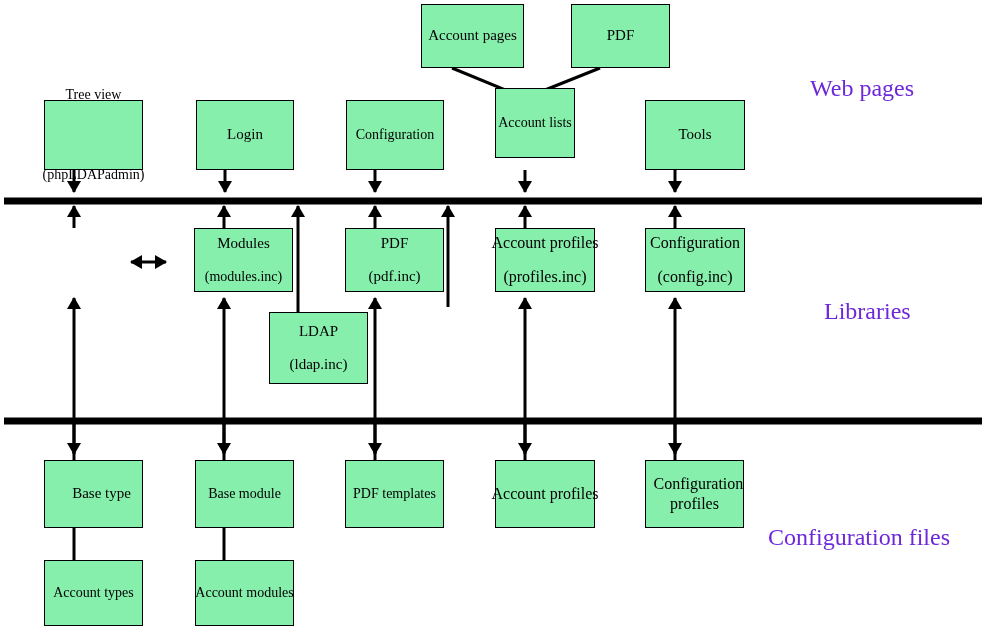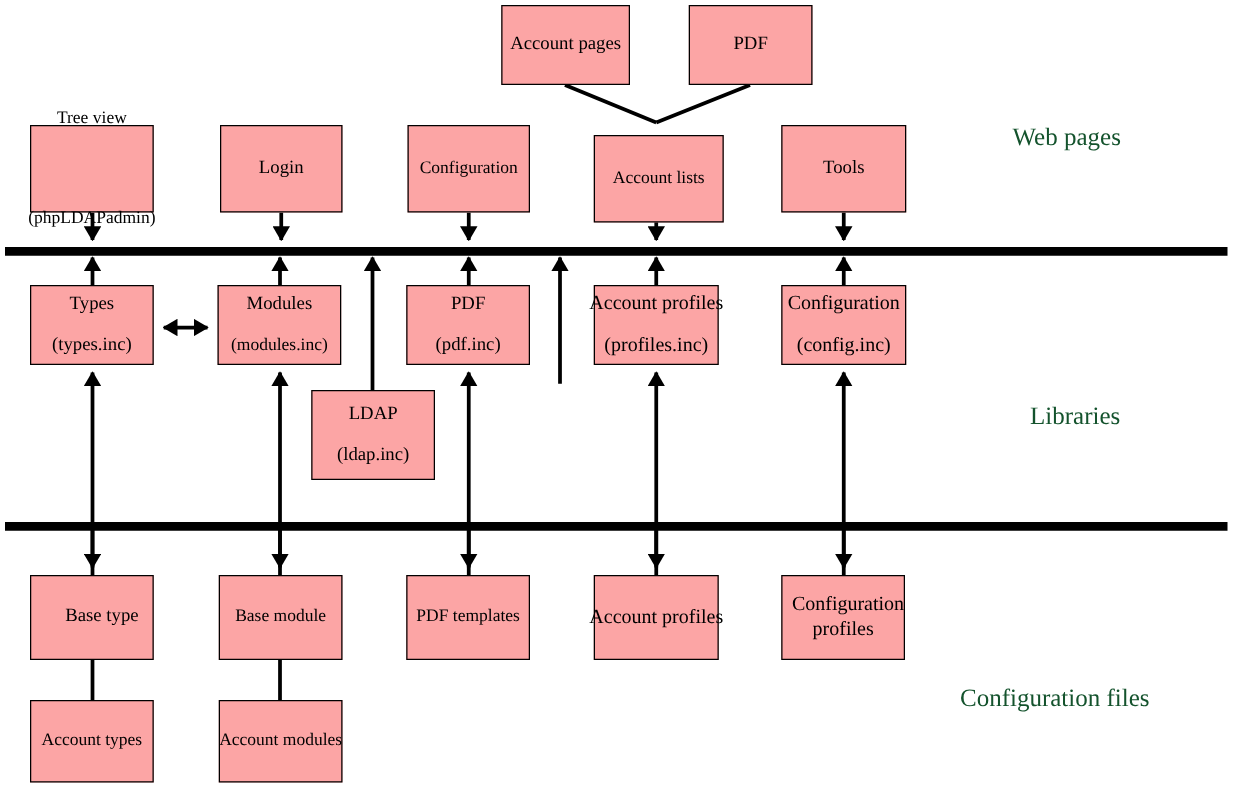--- a/index.html
+++ b/index.html
@@ -13,50 +13,50 @@
     width: 988px;
     height: 628px;
     background: #ffffff;
     overflow: hidden;
     font-family: "Liberation Serif", "DejaVu Serif", serif;
   }
   .box {
     position: absolute;
     box-sizing: border-box;
     border: 1px solid #000000;
-    background: #fca5a5;
+    background: #86efac;
     display: flex;
     flex-direction: column;
     align-items: center;
     justify-content: center;
     text-align: center;
     color: #000000;
     z-index: 3;
+    margin-left: 20px;
   }
   .box .line1,
   .box .line2 {
     display: block;
     white-space: nowrap;
     line-height: 1.15;
   }
   .box.two-line .line1 { margin-bottom: 16px; }
   .box.wrap .line1 {
     white-space: normal;
     line-height: 1.25;
   }
   .fs15 { font-size: 15px; }
   .fs14 { font-size: 14px; }
   .fs13 { font-size: 16px; }
   .section-label {
     position: absolute;
-    font-size: 20px;
-    color: #14532d;
+    font-size: 24px;
+    color: #6d28d9;
     white-space: nowrap;
     z-index: 4;
-    margin-top: 24px;
   }
   svg.overlay {
     position: absolute;
     left: 0;
     top: 0;
     width: 988px;
     height: 628px;
     z-index: 1;
     pointer-events: none;
   }
@@ -189,32 +189,28 @@
   </div>
 
   <div class="box" style="left:176px; top:100px; width:98px; height:70px;">
     <span class="line1 fs15">Login</span>
   </div>
 
   <div class="box" style="left:326px; top:100px; width:98px; height:70px;">
     <span class="line1 fs14">Configuration</span>
   </div>
 
-  <div class="box" style="left:475px; top:108px; width:104px; height:70px;">
+  <div class="box" style="left:475px; top:88px; width:80px; height:70px;">
     <span class="line1 fs14">Account lists</span>
   </div>
 
   <div class="box" style="left:625px; top:100px; width:100px; height:70px;">
     <span class="line1 fs15">Tools</span>
   </div>
 
-  <div class="box two-line" style="left:24px; top:228px; width:99px; height:64px;">
-    <span class="line1 fs15">Types</span>
-    <span class="line2 fs15">(types.inc)</span>
-  </div>
 
   <div class="box two-line" style="left:174px; top:228px; width:99px; height:64px;">
     <span class="line1 fs15">Modules</span>
     <span class="line2 fs14">(modules.inc)</span>
   </div>
 
   <div class="box two-line" style="left:325px; top:228px; width:99px; height:64px;">
     <span class="line1 fs15">PDF</span>
     <span class="line2 fs15">(pdf.inc)</span>
   </div>

